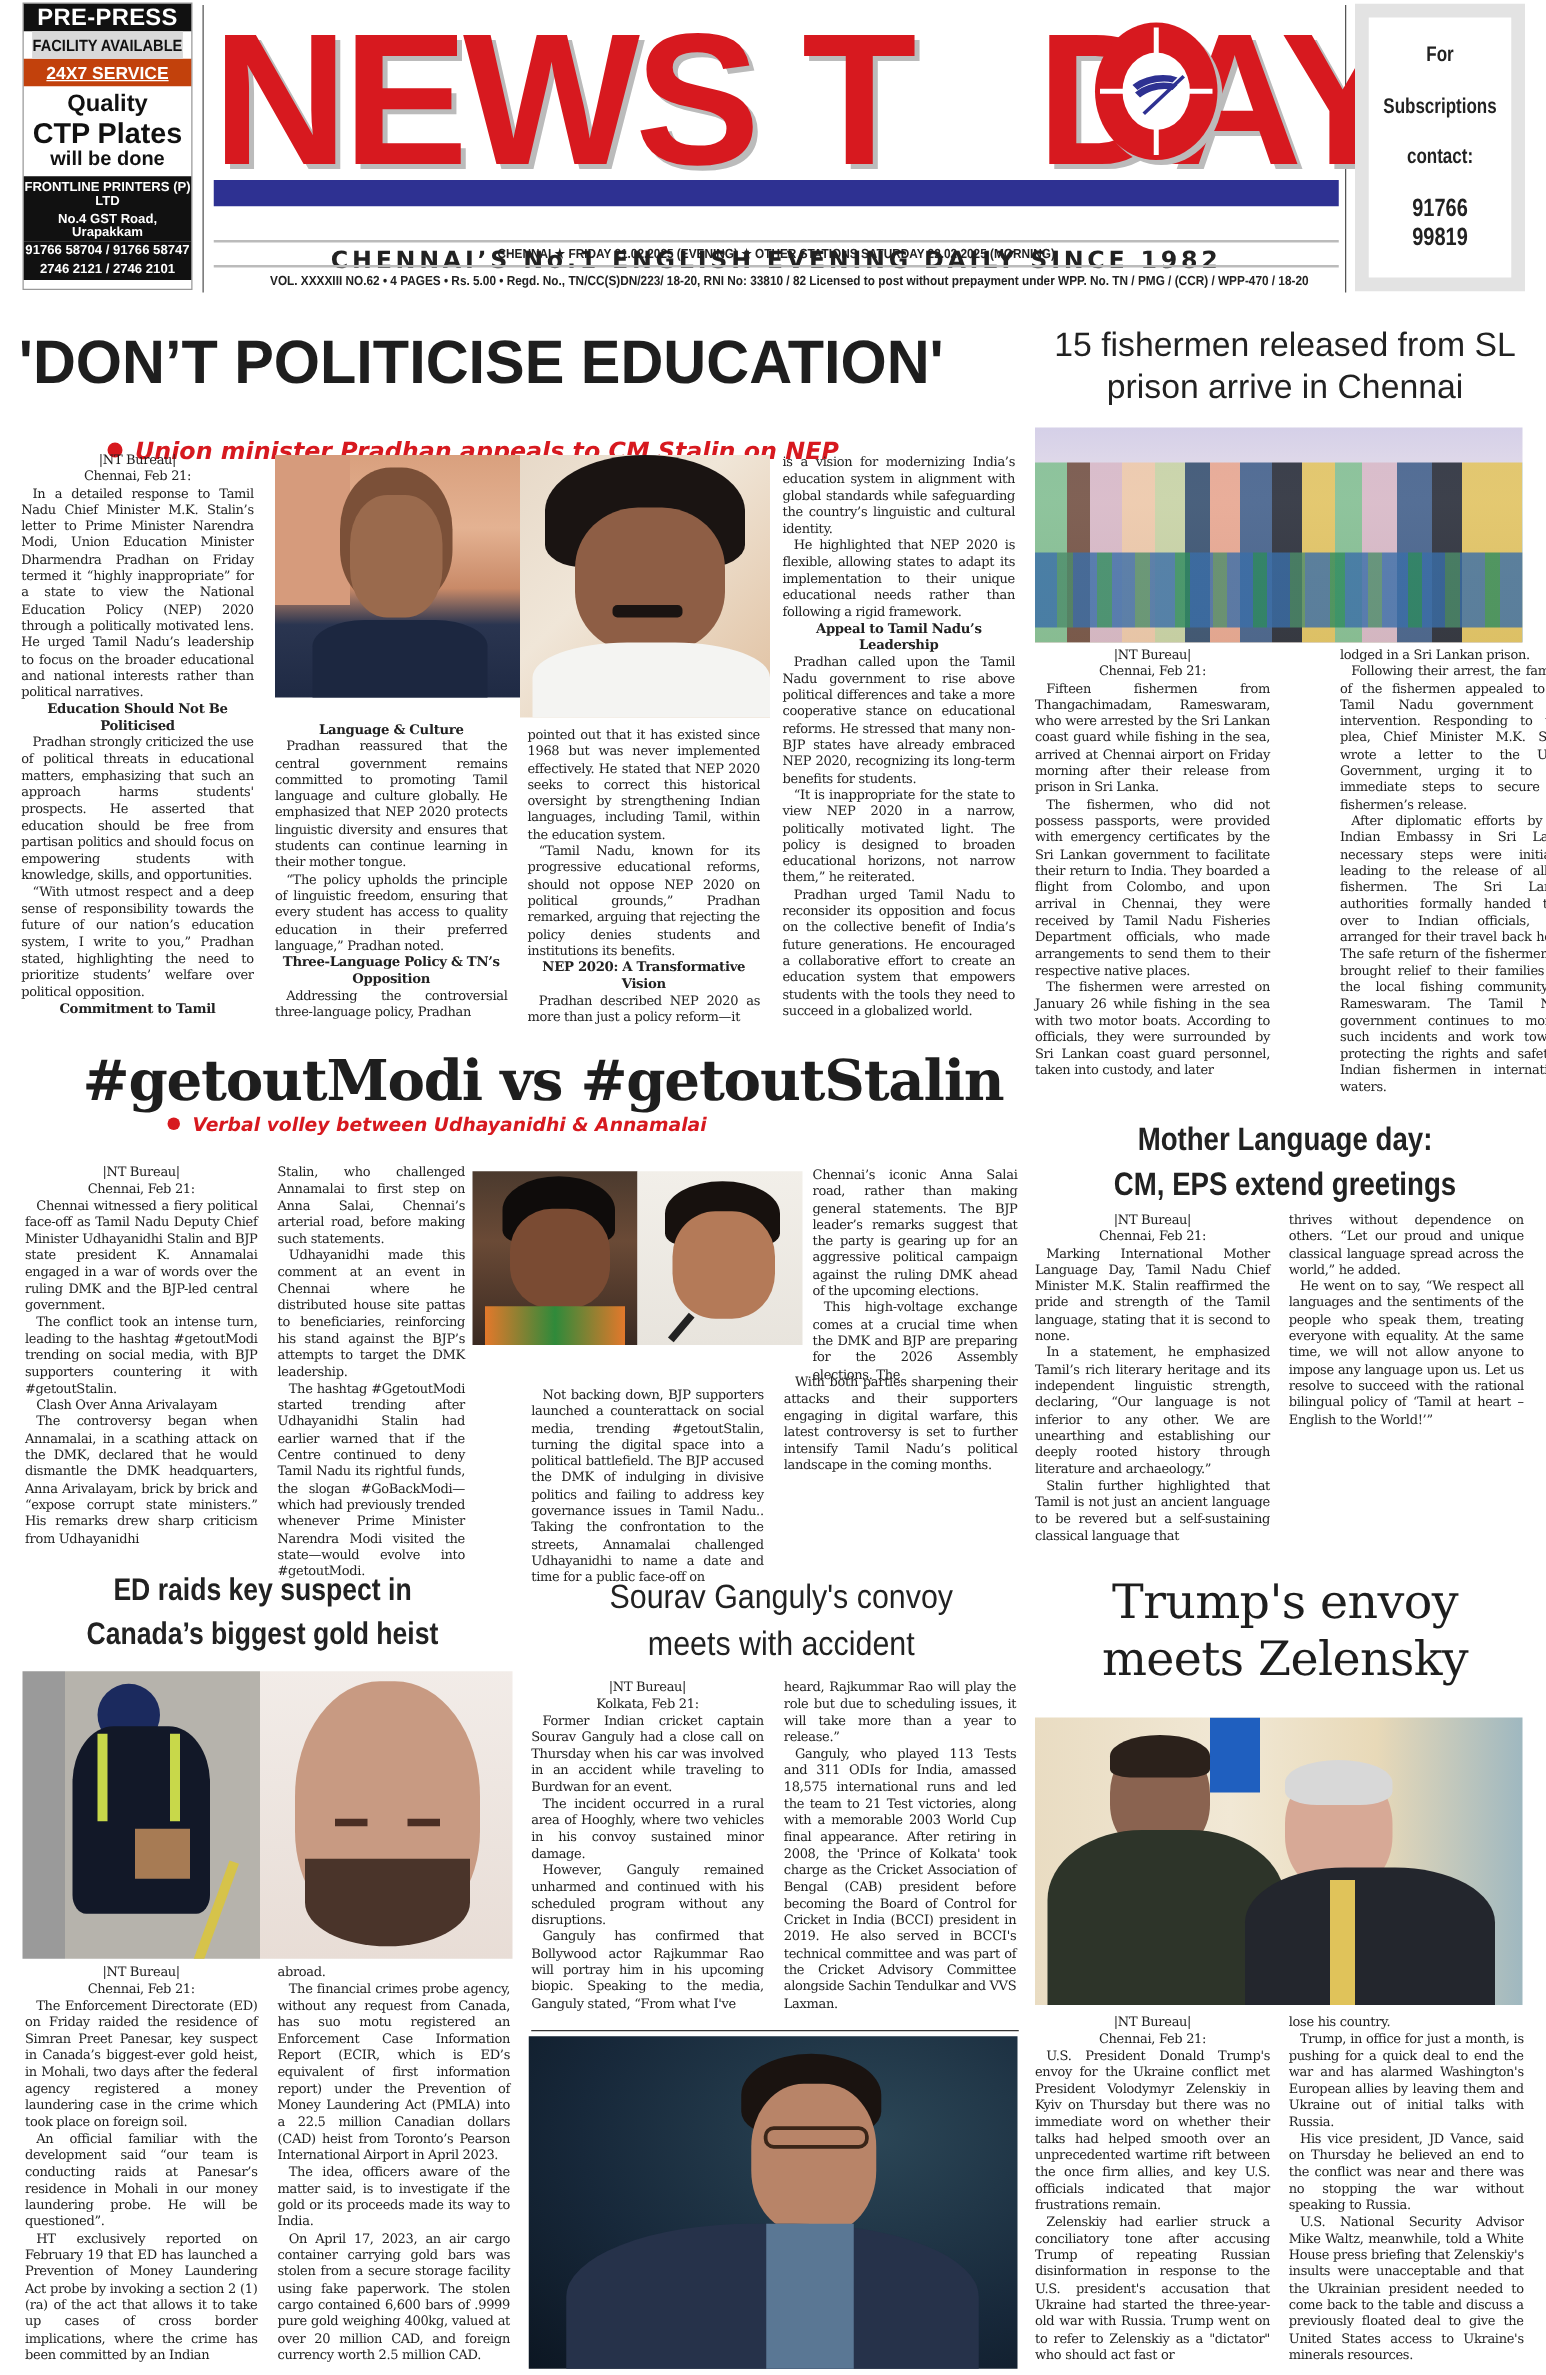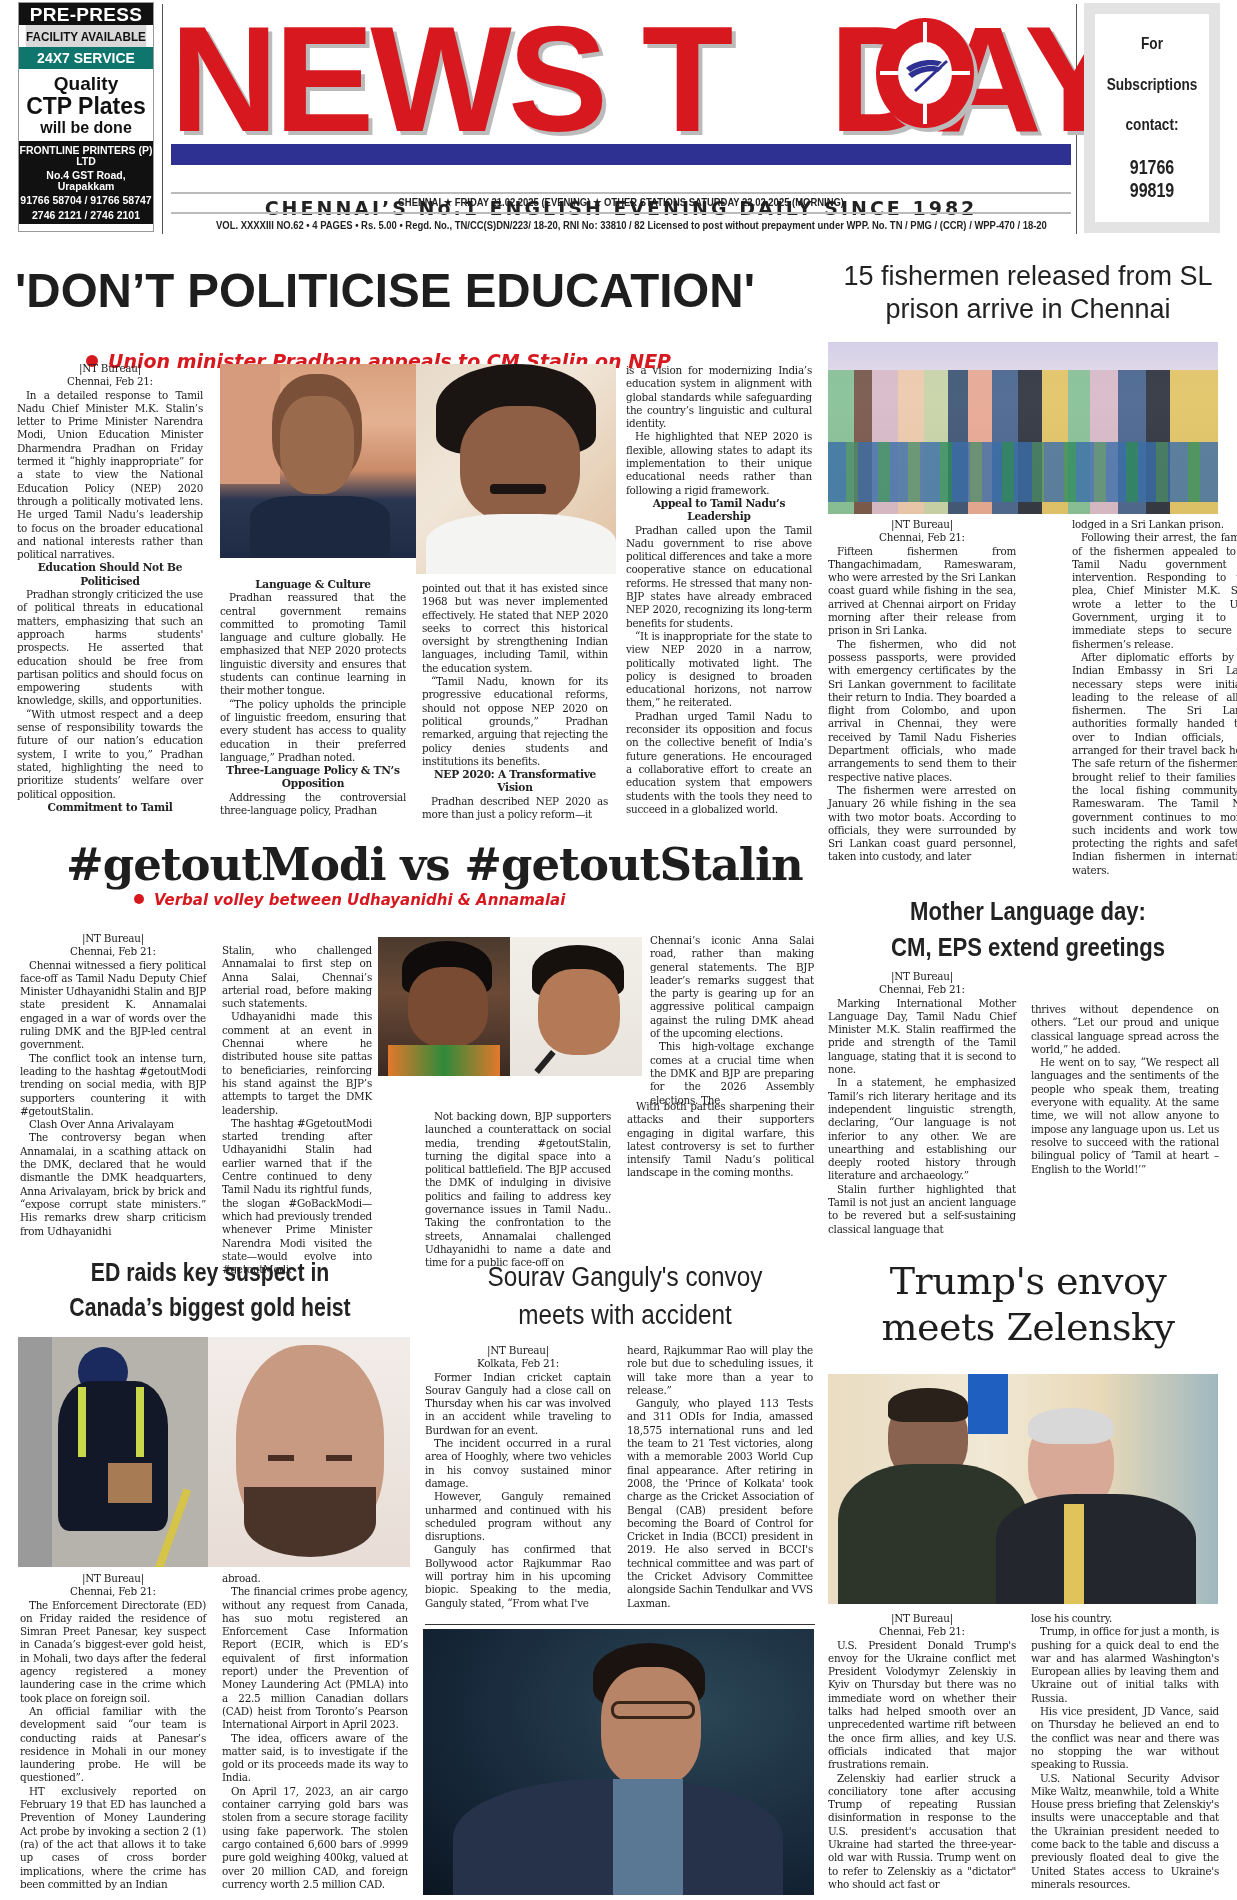--- a/index.html
+++ b/index.html
@@ -6,21 +6,21 @@
   html, body { width: 1237px; height: 1900px; background: #fff; overflow: hidden; }
   body { position: relative; font-family: "DejaVu Serif", serif; color: #222; }
 
   .abs { position: absolute; }
 
   
   .ad-left { left: 18px; top: 2px; width: 136px; height: 230px; border: 1px solid #999; background: #fff; }
   .ad-left .row { text-align: center; font-family: "Liberation Sans", sans-serif; font-weight: bold; line-height: 1; }
   .ad-left .r1 { background: #111; color: #fff; font-size: 19px; padding: 2px 0 1px; letter-spacing: 0.3px; }
   .ad-left .r2 { background: #d9d9d9; color: #111; font-size: 13px; padding: 5px 0 4px; transform: scaleX(0.9); }
-  .ad-left .r3 { background: #0f766e; color: #fff; font-size: 14px; padding: 4px 0 4px; }
+  .ad-left .r3 { background: #c2410c; color: #fff; font-size: 14px; padding: 4px 0 4px; text-decoration: underline; }
   .ad-left .r4 { color: #111; font-size: 19px; padding: 5px 0 0; }
   .ad-left .r5 { color: #111; font-size: 23px; padding: 2px 0 0; }
   .ad-left .r6 { color: #111; font-size: 16px; padding: 2px 0 5px; }
   .ad-left .r7 { background: #111; color: #fff; font-size: 10.5px; padding: 4px 0 2px; }
   .ad-left .r8 { background: #111; color: #fff; font-size: 10.5px; padding: 2px 0 2px; }
   .ad-left .r9 { background: #111; color: #fff; font-size: 10.5px; padding: 2px 0 2px; }
   .ad-left .r10 { background: #111; color: #fff; font-size: 10.5px; padding: 2px 0 4px; }
 
   .vrule { width: 1px; background: #555; }
 
@@ -210,21 +210,21 @@
   <p class="byline">Chennai, Feb 21:</p>
   <div>
       <p>Chennai witnessed a fiery political face-off as Tamil Nadu Deputy Chief Minister Udhayanidhi Stalin and BJP state president K. Annamalai engaged in a war of words over the ruling DMK and the BJP-led central government.</p>
       <p>The conflict took an intense turn, leading to the hashtag #getoutModi trending on social media, with BJP supporters countering it with #getoutStalin.</p>
       <p>Clash Over Anna Arivalayam</p>
       <p>The controversy began when Annamalai, in a scathing attack on the DMK, declared that he would dismantle the DMK headquarters, Anna Arivalayam, brick by brick and “expose corrupt state ministers.” His remarks drew sharp criticism from Udhayanidhi</p>
     </div>
 </div>
 <div class="abs body-text" style="left:222px;top:932px;width:150px;">
   <div>
-      <p style="text-indent: 0px; margin-top: 12px;">Stalin, who challenged Annamalai to first step on Anna Salai, Chennai’s arterial road, before making such statements.</p>
+      <p style="text-indent: 0px;">Stalin, who challenged Annamalai to first step on Anna Salai, Chennai’s arterial road, before making such statements.</p>
       <p>Udhayanidhi made this comment at an event in Chennai where he distributed house site pattas to beneficiaries, reinforcing his stand against the BJP’s attempts to target the DMK leadership.</p>
       <p>The hashtag #GgetoutModi started trending after Udhayanidhi Stalin had earlier warned that if the Centre continued to deny Tamil Nadu its rightful funds, the slogan #GoBackModi—which had previously trended whenever Prime Minister Narendra Modi visited the state—would evolve into #getoutModi.</p>
     </div>
 </div>
 
 <div class="photo" style="left:378px;top:937px;width:132px;height:139px;background:linear-gradient(180deg,#4b3a2e 0%,#6a4a36 40%,#3a2a22 100%);">
   <div style="position:absolute;left:24px;top:4px;width:90px;height:54px;border-radius:50% 50% 20% 20%;background:#0f0c0b;"></div>
   <div style="position:absolute;left:30px;top:30px;width:80px;height:80px;border-radius:42%;background:#7a4b33;"></div>
   <div style="position:absolute;left:10px;top:108px;width:112px;height:31px;background:linear-gradient(90deg,#e3782b,#2f8a3a,#e3782b);"></div>
 </div>
@@ -258,21 +258,21 @@
 
 <div class="abs body-text" style="left:828px;top:970px;width:188px;">
   <p class="byline">|NT Bureau|</p>
   <p class="byline">Chennai, Feb 21:</p>
   <div>
       <p>Marking International Mother Language Day, Tamil Nadu Chief Minister M.K. Stalin reaffirmed the pride and strength of the Tamil language, stating that it is second to none.</p>
       <p>In a statement, he emphasized Tamil’s rich literary heritage and its independent linguistic strength, declaring, “Our language is not inferior to any other. We are unearthing and establishing our deeply rooted history through literature and archaeology.”</p>
       <p>Stalin further highlighted that Tamil is not just an ancient language to be revered but a self-sustaining classical language that</p>
     </div>
 </div>
-<div class="abs body-text" style="left:1031px;top:970px;width:188px;margin-top:33px;">
+<div class="abs body-text" style="left:1031px;top:970px;width:188px;">
   <div>
       <p style="text-indent: 0px;">thrives without dependence on others. “Let our proud and unique classical language spread across the world,” he added.</p>
       <p>He went on to say, “We respect all languages and the sentiments of the people who speak them, treating everyone with equality. At the same time, we will not allow anyone to impose any language upon us. Let us resolve to succeed with the rational bilingual policy of ‘Tamil at heart – English to the World!’”</p>
     </div>
 </div>
 
 <div class="abs cond-head" style="left:10px;top:1255px;width:400px;font-size:25px;line-height:35px;font-weight:bold;transform:scaleX(0.85);">
   <div>ED raids key suspect in</div>
   <div>Canada’s biggest gold heist</div>
 </div>

